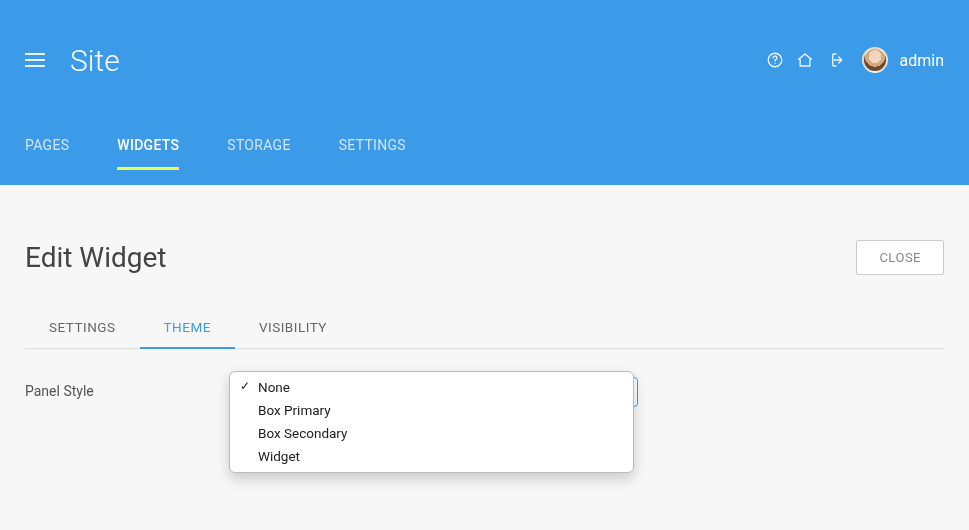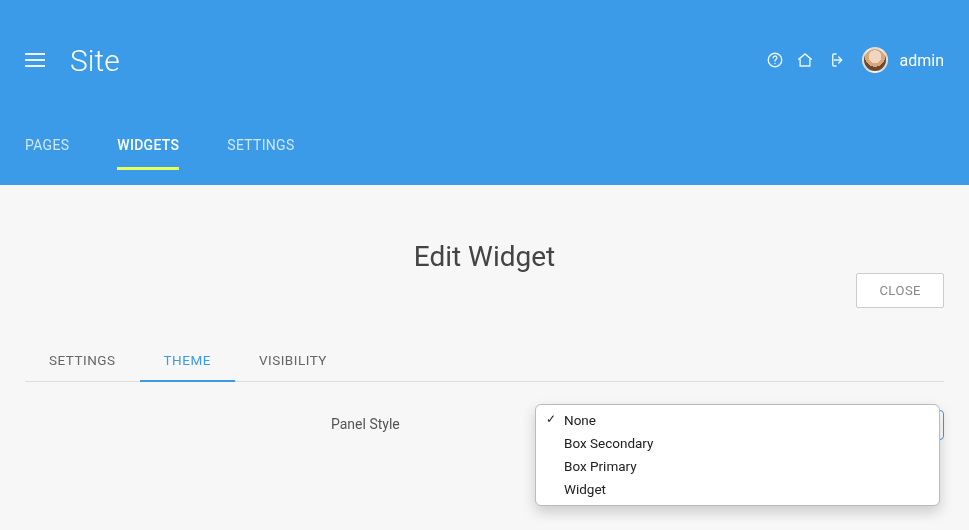--- a/index.html
+++ b/index.html
@@ -92,21 +92,20 @@
     font-weight: 500;
     border-bottom: 3px solid #e6ff5a;
   }
   .content {
     padding: 55px 25px 25px 25px;
   }
   .page-head {
     display: flex;
     align-items: center;
     margin-bottom: 32px;
-    flex-direction: column;
   }
   .page-title {
     font-size: 28px;
     font-weight: 400;
     color: #444;
   }
   .btn-row {
     margin-left: auto;
     display: flex;
   }
@@ -142,21 +141,20 @@
     margin-bottom: -1px;
   }
   .sub-tab.active {
     color: #3b9be8;
     border-bottom: 2px solid #3b9be8;
   }
   .form-row {
     display: flex;
     align-items: flex-start;
     position: relative;
-    justify-content: flex-end;
   }
   .form-label {
     width: 208px;
     font-size: 14px;
     color: #555;
     padding-top: 6px;
   }
   .select-wrap {
     position: relative;
     width: 405px;
@@ -256,20 +254,21 @@
           <path d="M17 8l4 4-4 4M21 12H11" stroke-linecap="round"></path>
         </svg>
       </div>
       <div class="avatar"></div>
       <div class="username">admin</div>
     </div>
   </div>
   <div class="header-tabs">
     <div class="header-tab">PAGES</div>
     <div class="header-tab active">WIDGETS</div>
+    <div class="header-tab">STORAGE</div>
     <div class="header-tab">SETTINGS</div>
   </div>
 </div>
 
 <div class="content">
   <div class="page-head">
     <div class="page-title">Edit Widget</div>
     <div class="btn-row">
       <div class="btn btn-close">CLOSE</div>
     </div>
@@ -283,19 +282,19 @@
 
   <div class="form-row">
     <div class="form-label">Panel Style</div>
     <div class="select-wrap">
       <div class="select-box">
         <span>None</span>
         <span class="select-caret"></span>
       </div>
       <div class="dropdown">
         <div class="dropdown-item selected">None</div>
+        <div class="dropdown-item">Box Primary</div>
         <div class="dropdown-item">Box Secondary</div>
-        <div class="dropdown-item">Box Primary</div>
         <div class="dropdown-item">Widget</div>
       </div>
     </div>
   </div>
 </div>
 
 </body></html>

